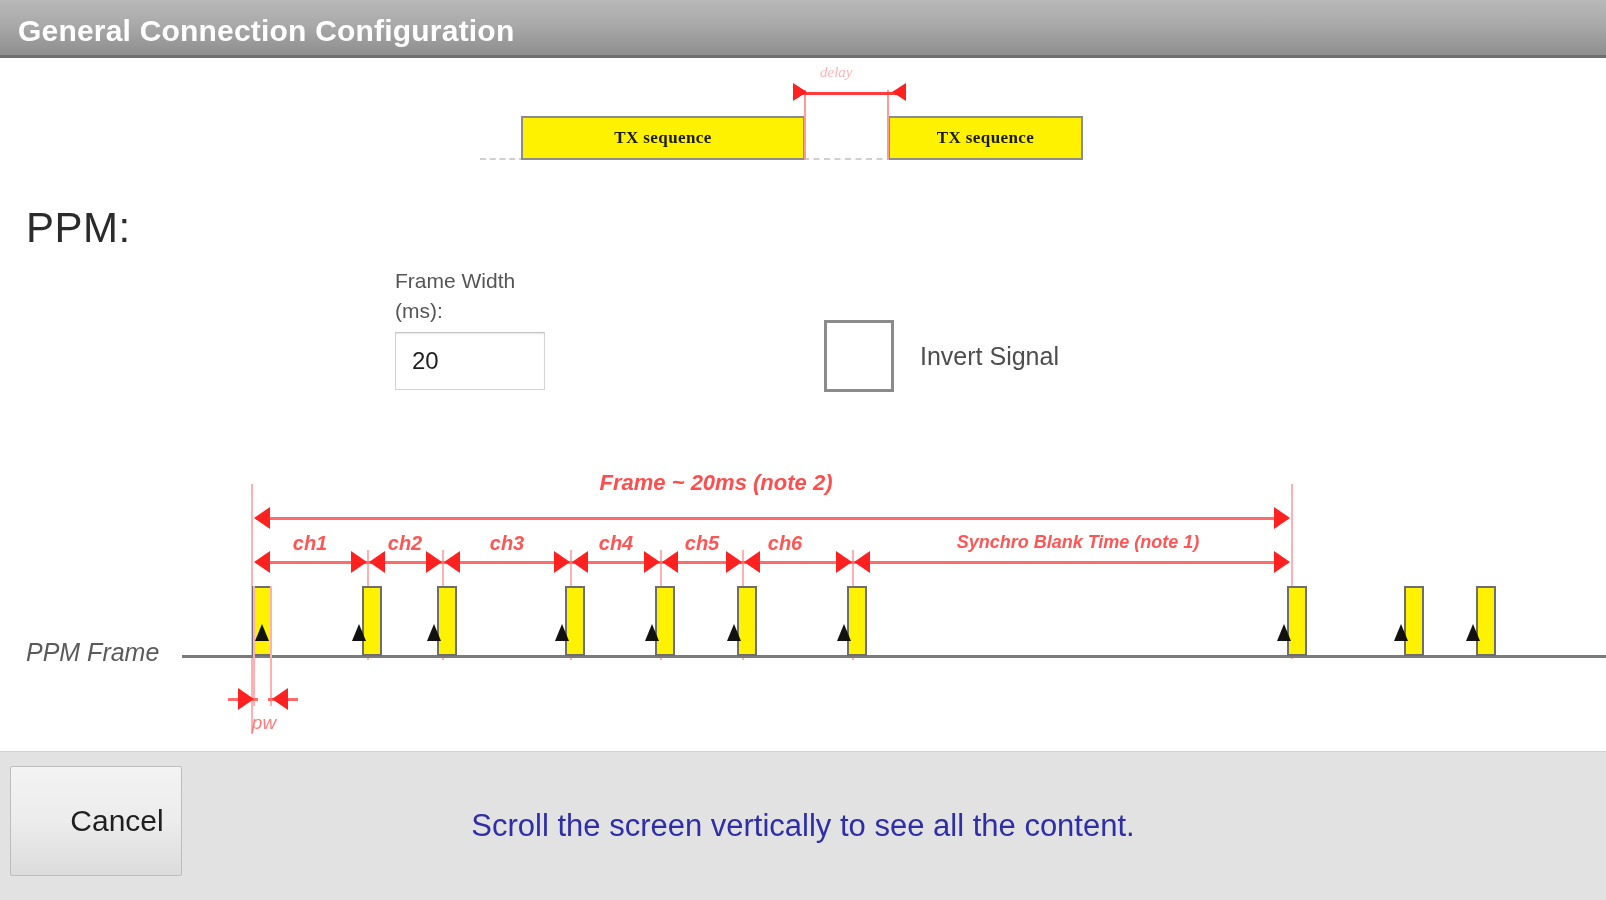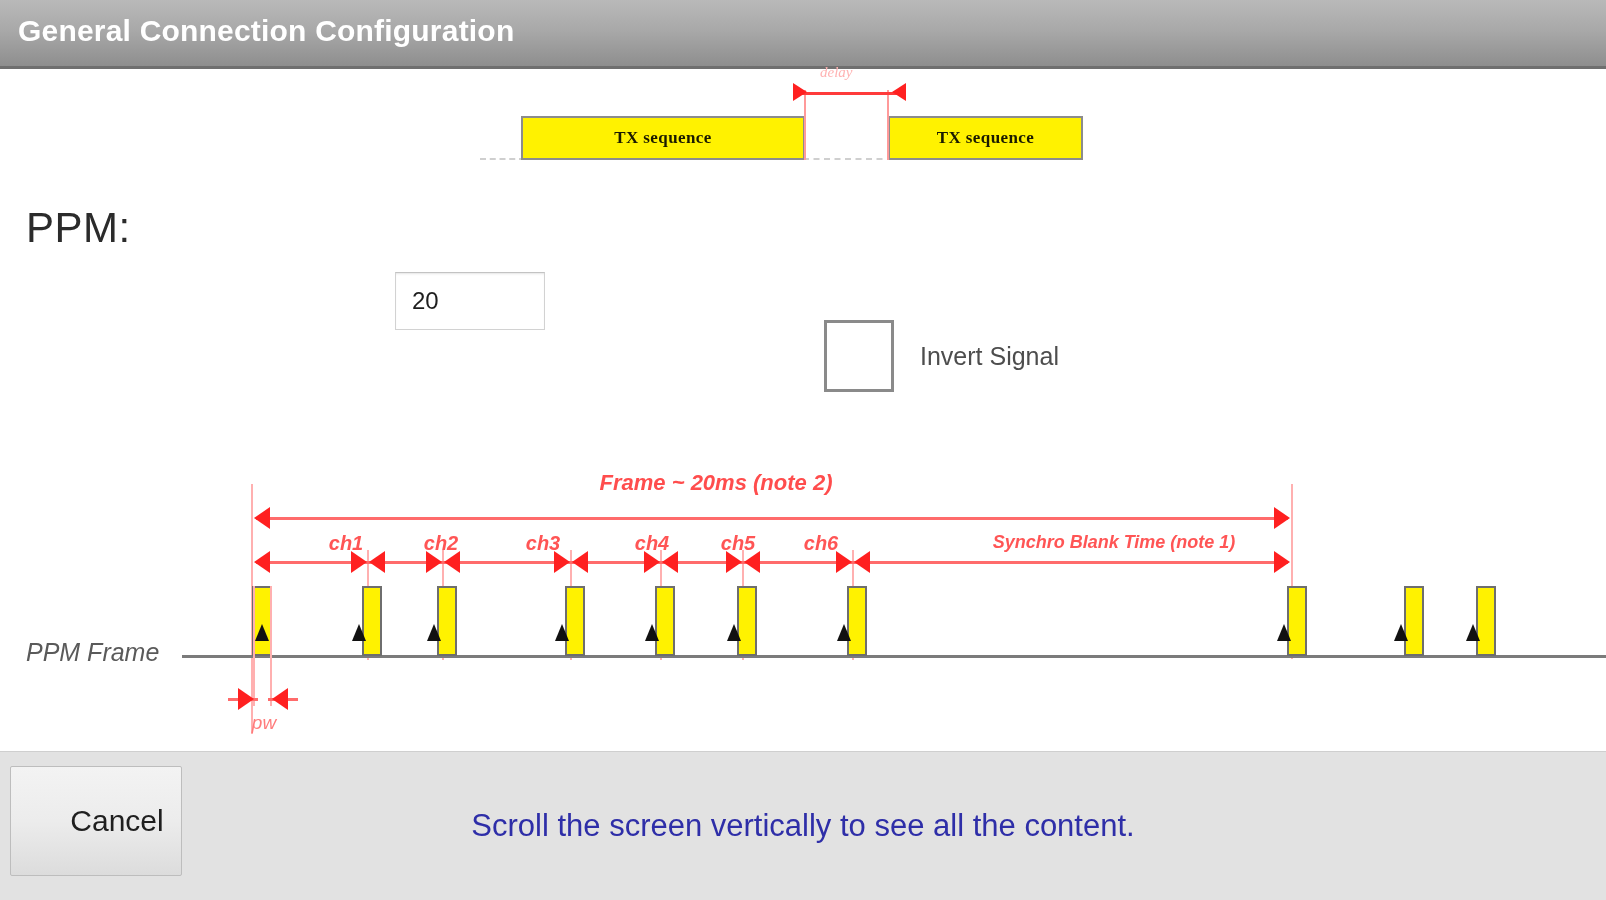--- a/index.html
+++ b/index.html
@@ -13,21 +13,21 @@
     position: relative;
     overflow: hidden;
     font-family: "Liberation Sans", sans-serif;
     -webkit-font-smoothing: antialiased;
   }
 
   
   #titlebar {
     position: absolute;
     left: 0; top: 0;
-    width: 1606px; height: 69px;
+    width: 1606px; height: 58px;
     background: linear-gradient(to bottom, #b9b9b9 0%, #a9a9a9 45%, #8e8e8e 100%);
     border-bottom: 3px solid #6f6f6f;
     box-sizing: border-box;
   }
   #titlebar-text {
     position: absolute;
     left: 18px; top: 14px;
     font-size: 30px;
     font-weight: bold;
     color: #ffffff;
@@ -170,21 +170,20 @@
   }
   .ch-text {
     position: absolute;
     font-family: "Liberation Sans", sans-serif;
     font-style: italic;
     font-weight: bold;
     font-size: 20px;
     color: #ff5555;
     white-space: nowrap;
     transform: translateX(-50%);
-    margin-left: 36px;
   }
   #ppm-axis {
     position: absolute;
     left: 182px; top: 195px;
     width: 1424px; height: 3px;
     background: #7b7b7b;
   }
   #ppm-frame-label {
     position: absolute;
     left: 26px; top: 178px;
@@ -278,20 +277,22 @@
 
   <div class="delay-line" style="left:795px; top:30px; width:110px;"></div>
   <div class="arrow right" style="left:793px; top:21px; border-top-width:9px; border-bottom-width:9px; border-left-width:14px;"></div>
   <div class="arrow left" style="left:892px; top:21px; border-top-width:9px; border-bottom-width:9px; border-right-width:14px;"></div>
   <div class="delay-label" style="left:820px; top:2px;">delay</div>
 </div>
 
 <div id="ppm-heading">PPM:</div>
 
 <div class="field" style="left:395px; top:266px;">
+  <div class="field-label">Frame Width
+(ms):</div>
   <input class="text-input" type="text" value="20" style="">
 </div>
 
 <div class="field" style="left:604px; top:266px;">
 </div>
 
 <div id="checkbox-row">
   <div id="invert-checkbox"></div>
   <div id="invert-label">Invert Signal</div>
 </div>

